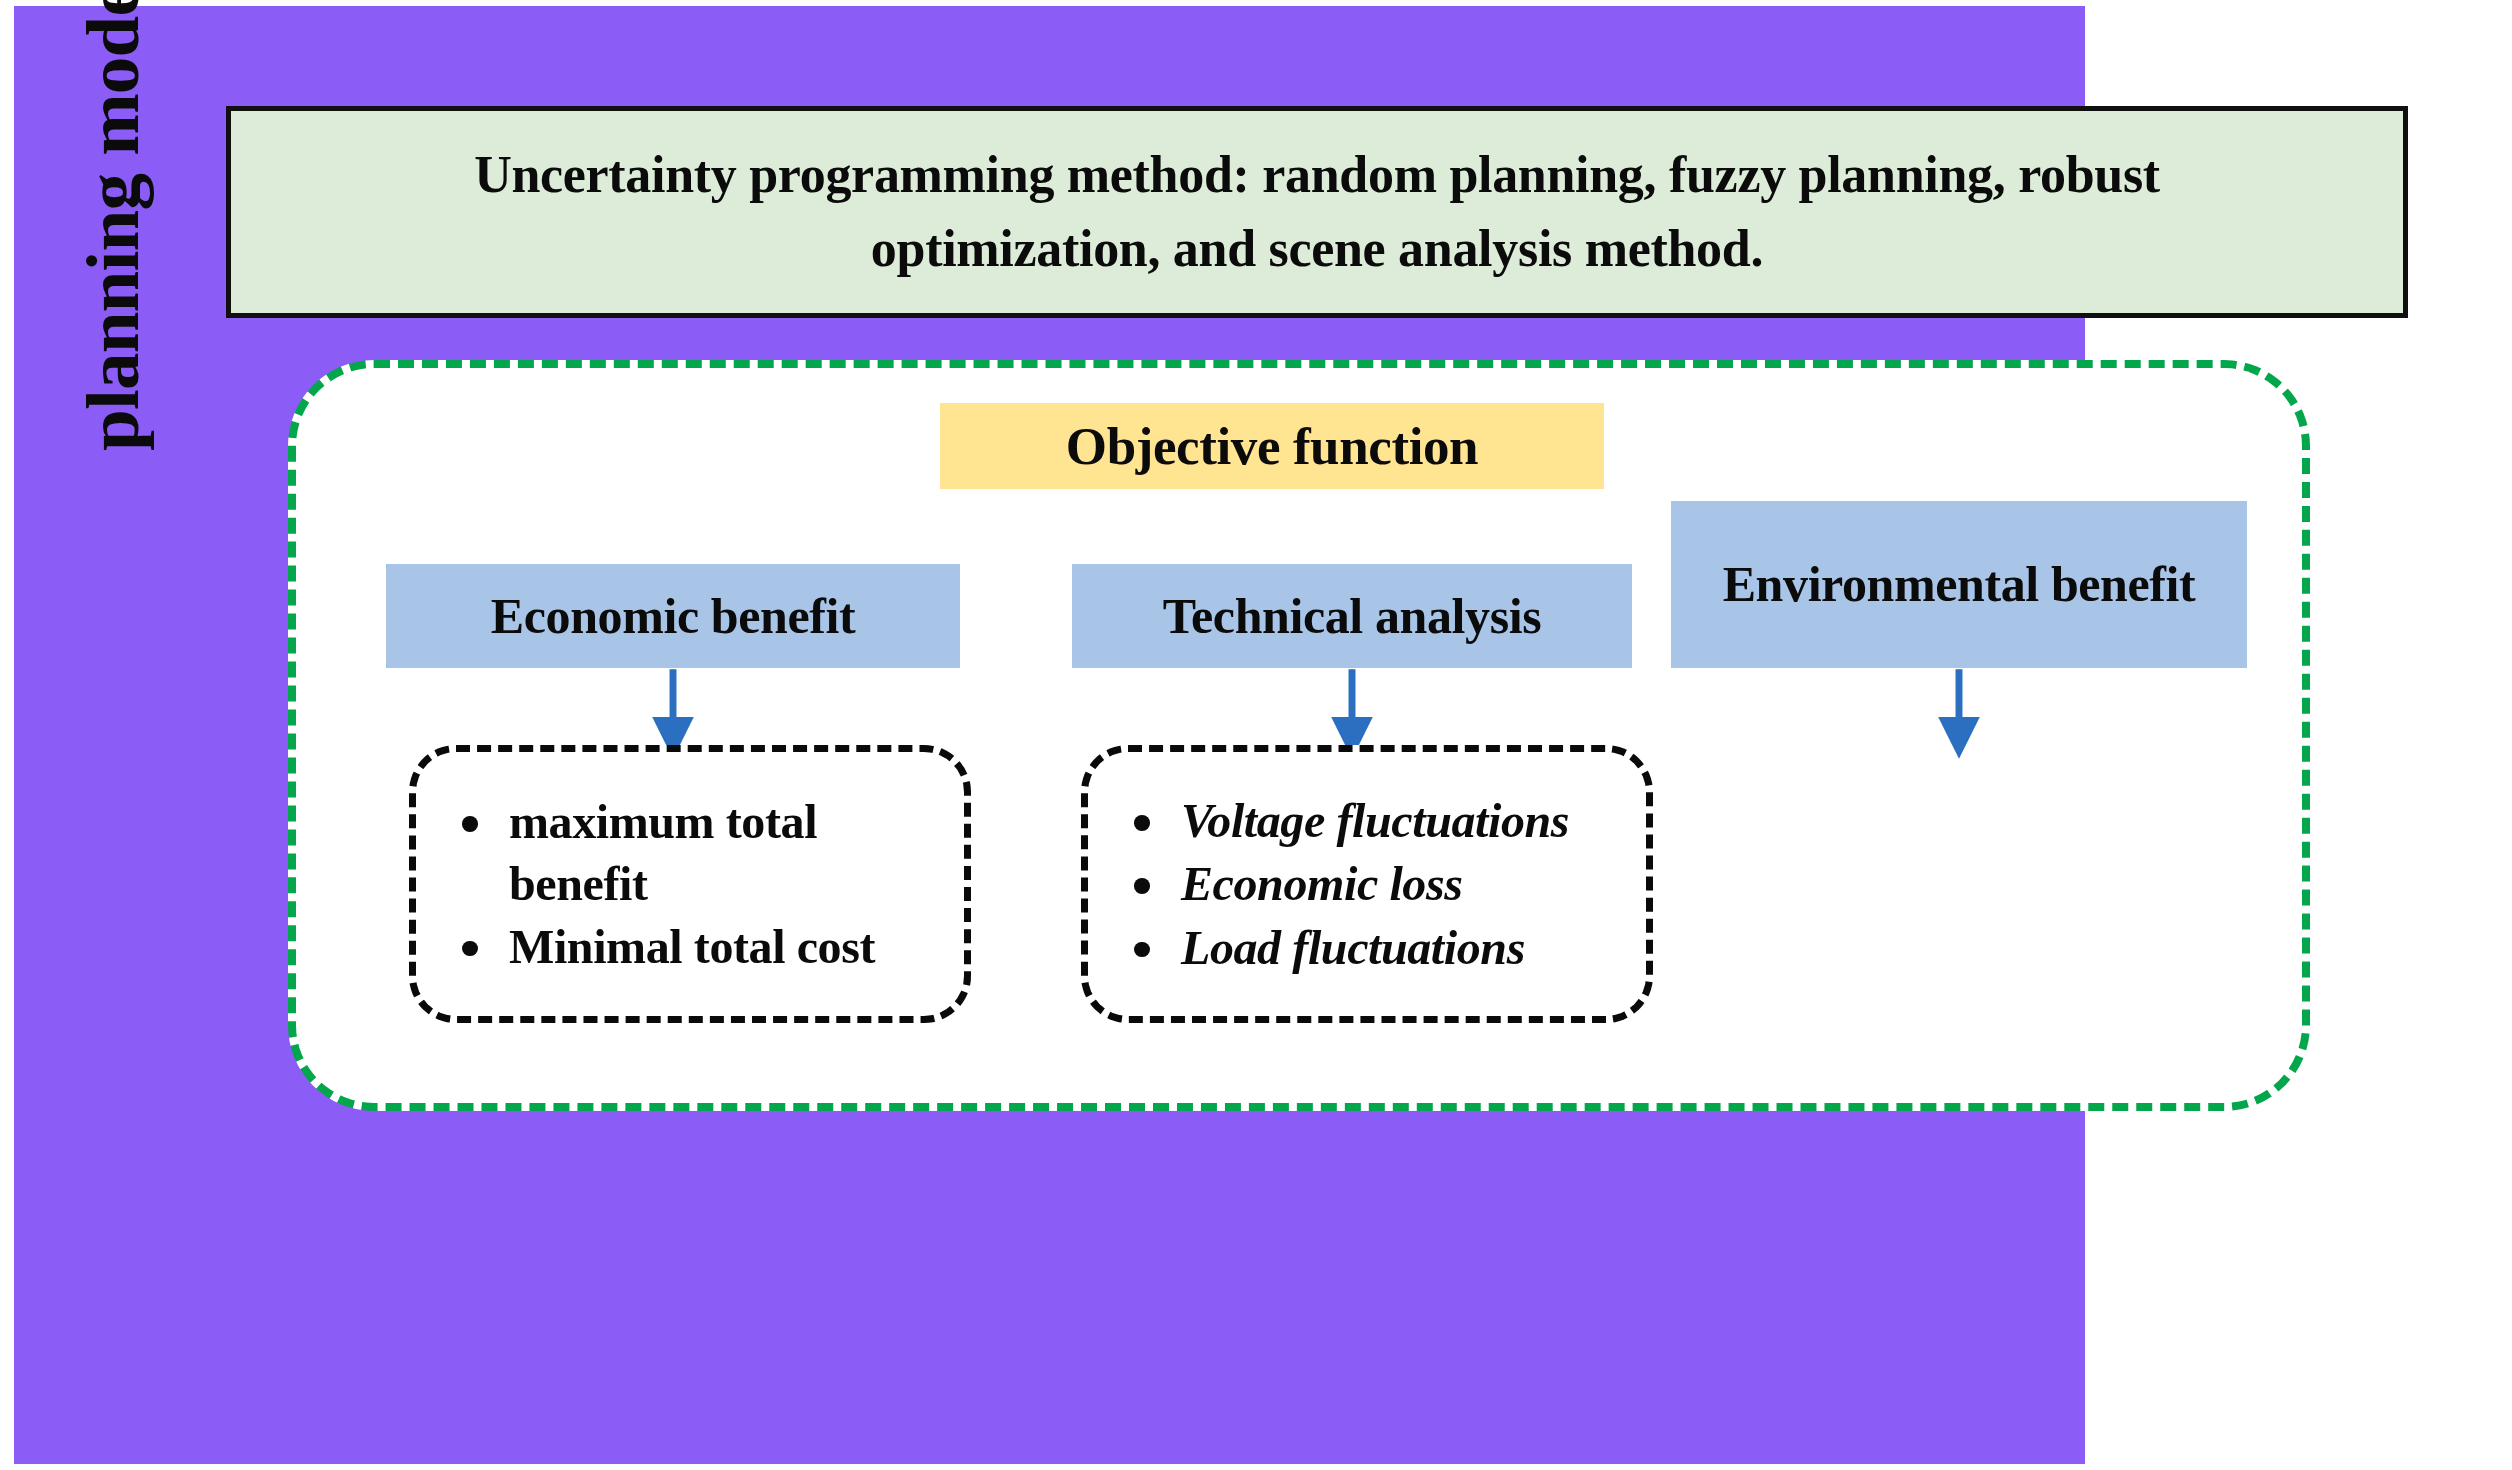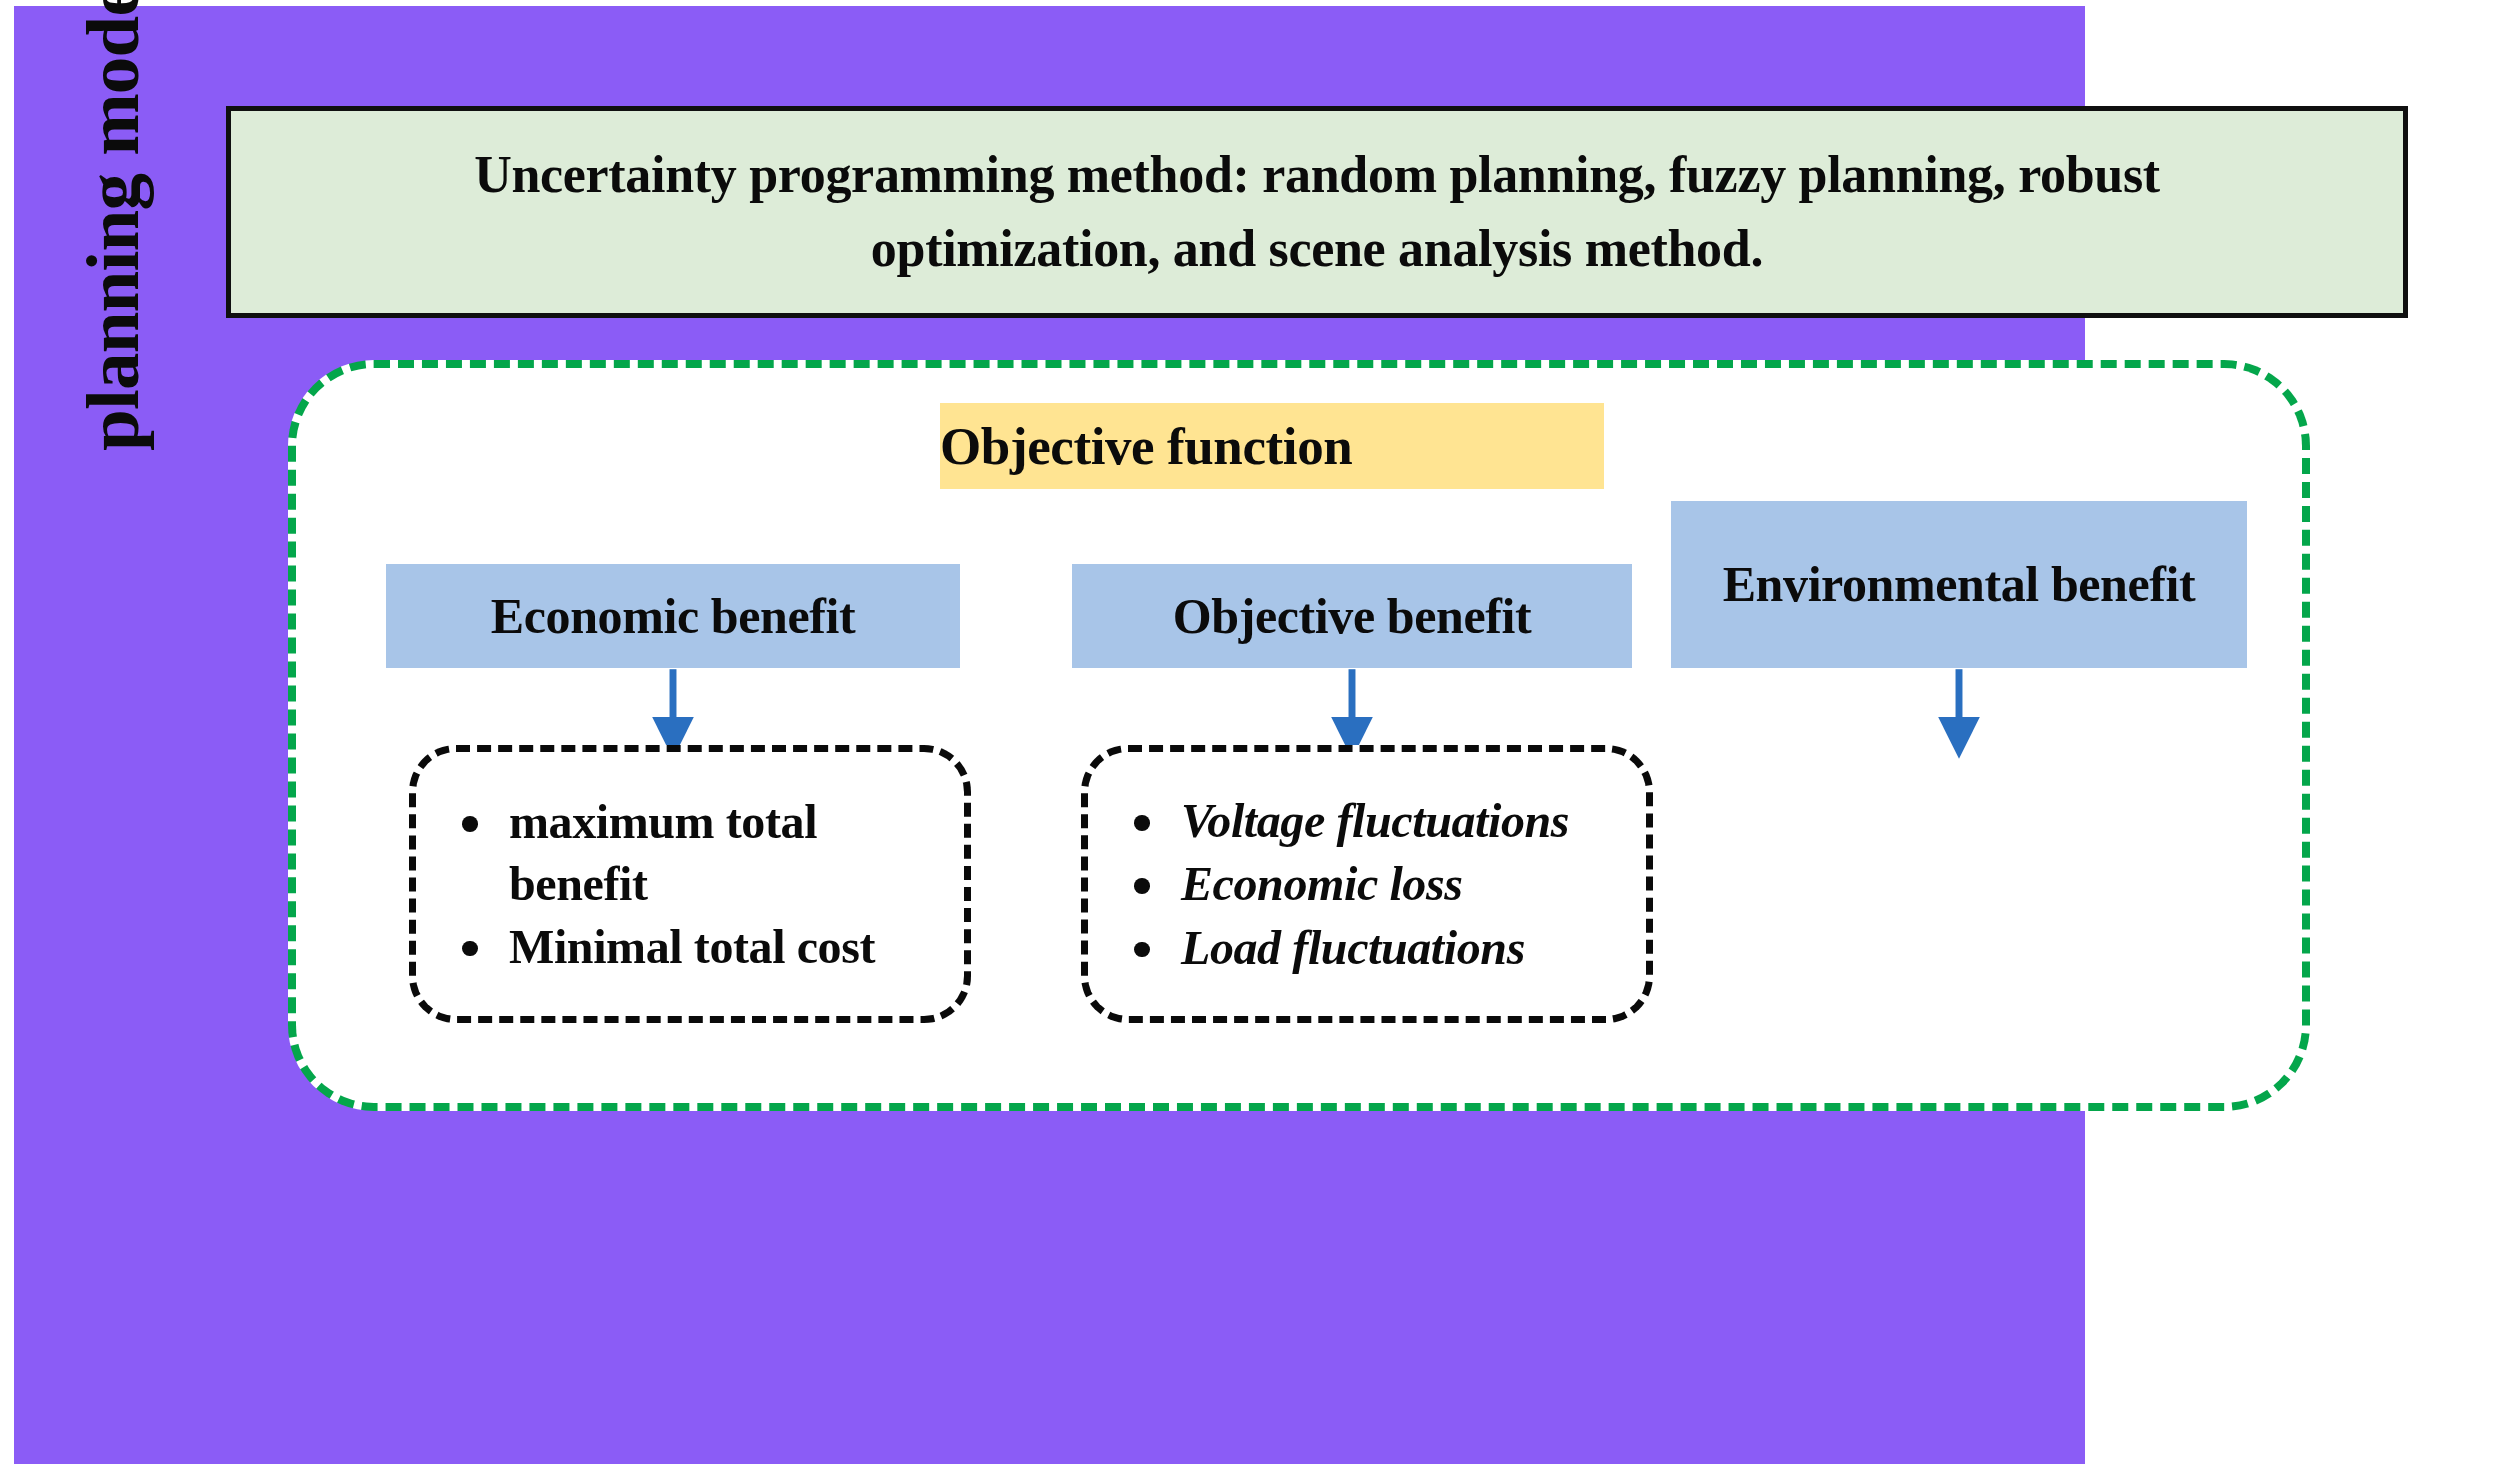--- a/index.html
+++ b/index.html
@@ -91,21 +91,21 @@
   
   #objective-box {
     position: absolute;
     left: 926px;
     top: 397px;
     width: 664px;
     height: 86px;
     background: #ffe492;
     display: flex;
     align-items: center;
-    justify-content: flex-start;
+    justify-content: center;
   }
   #objective-box .obj-text {
     font-size: 53px;
     font-weight: bold;
     color: #0b0b0b;
     letter-spacing: -0.4px;
   }
 
   
   .benefit-head {
@@ -196,21 +196,21 @@
     <div id="mode-container"></div>
 
     <div id="objective-box">
       <span class="obj-text">Objective function</span>
     </div>
 
     <div class="benefit-head" id="head-economic">
       <span class="head-text">Economic benefit</span>
     </div>
     <div class="benefit-head" id="head-technical">
-      <span class="head-text">Objective benefit</span>
+      <span class="head-text">Technical analysis</span>
     </div>
     <div class="benefit-head" id="head-environmental">
       <span class="head-text">Environmental benefit</span>
     </div>
 
     <svg class="arrow" style="left:632px; top:663px;" viewBox="0 0 70 120">
       <line x1="35" y1="0" x2="35" y2="76" stroke="#2a6fc0" stroke-width="9"></line>
       <polygon points="35,116 8,62 62,62" fill="#2a6fc0"></polygon>
     </svg>
     <svg class="arrow" style="left:1311px; top:663px;" viewBox="0 0 70 120">

